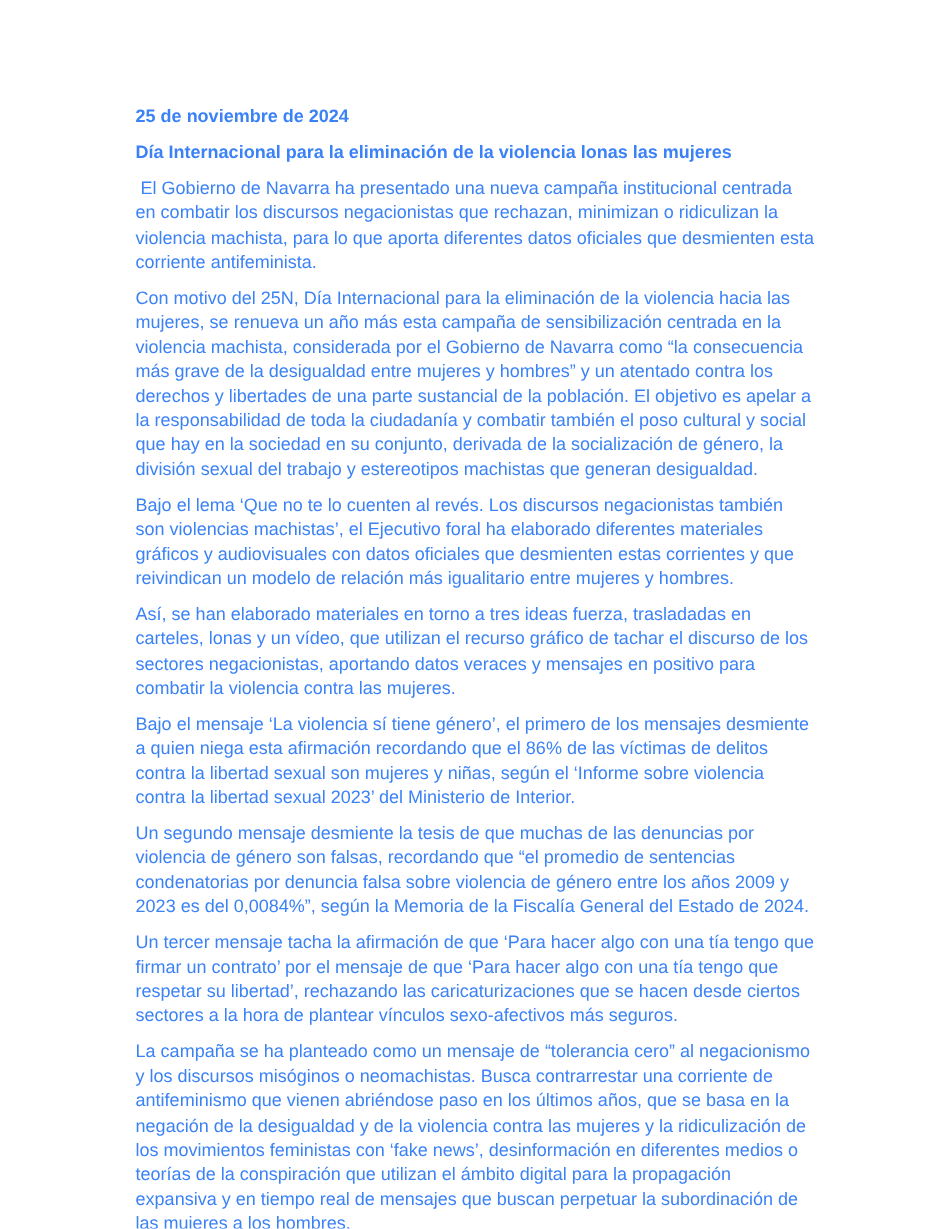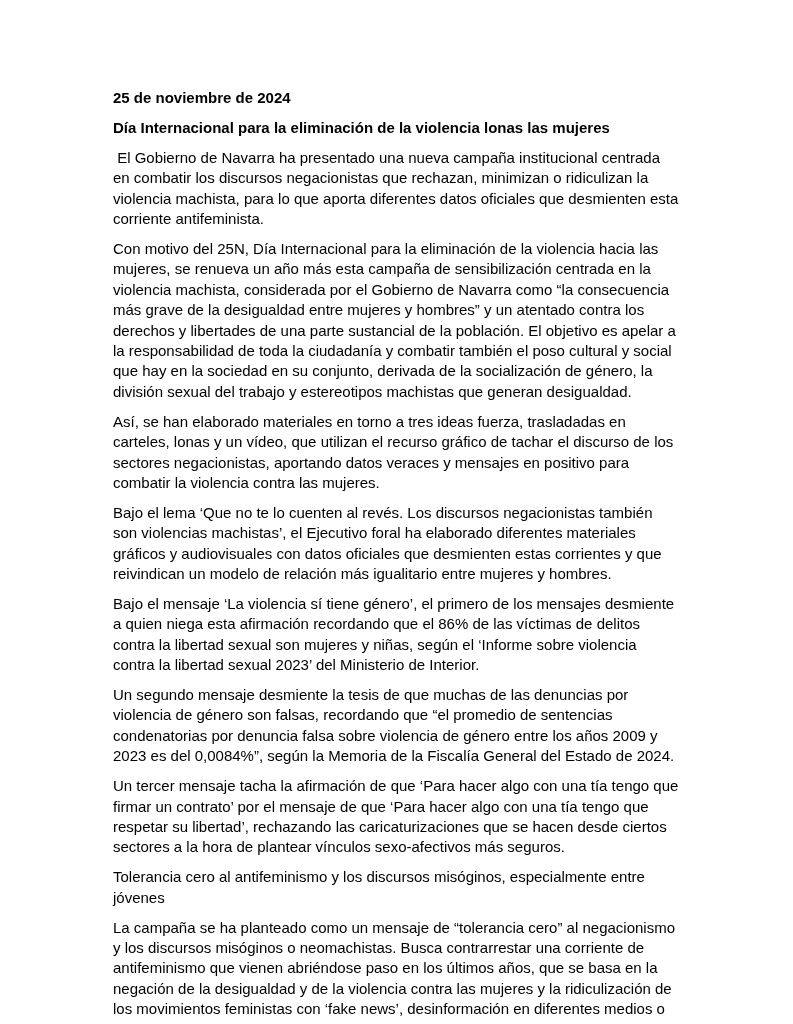--- a/index.html
+++ b/index.html
@@ -9,21 +9,21 @@
     background: #ffffff;
   }
   .page {
     position: relative;
     width: 793px;
     height: 1024px;
     margin: 0 auto;
     background: #ffffff;
     overflow: hidden;
     font-family: "Liberation Sans", "DejaVu Sans", sans-serif;
-    color: #000000;
+    color: #3b82f6;
   }
   .content {
     position: absolute;
     top: 88px;
     left: 113px;
     width: 567px;
   }
   .block {
     font-size: 15px;
     line-height: 20.4px;
@@ -42,28 +42,27 @@
   <div class="content">
 
     <p class="block bold">25 de noviembre de 2024</p>
 
     <p class="block bold">Día Internacional para la eliminación de la violencia lonas las mujeres</p>
 
     <p class="block"> El Gobierno de Navarra ha presentado una nueva campaña institucional centrada en combatir los discursos negacionistas que rechazan, minimizan o ridiculizan la violencia machista, para lo que aporta diferentes datos oficiales que desmienten esta corriente antifeminista.</p>
 
     <p class="block">Con motivo del 25N, Día Internacional para la eliminación de la violencia hacia las mujeres, se renueva un año más esta campaña de sensibilización centrada en la violencia machista, considerada por el Gobierno de Navarra como “la consecuencia más grave de la desigualdad entre mujeres y hombres” y un atentado contra los derechos y libertades de una parte sustancial de la población. El objetivo es apelar a la responsabilidad de toda la ciudadanía y combatir también el poso cultural y social que hay en la sociedad en su conjunto, derivada de la socialización de género, la división sexual del trabajo y estereotipos machistas que generan desigualdad.</p>
 
+    <p class="block">Bajo el lema ‘Que no te lo cuenten al revés. Los discursos negacionistas también son violencias machistas’, el Ejecutivo foral ha elaborado diferentes materiales gráficos y audiovisuales con datos oficiales que desmienten estas corrientes y que reivindican un modelo de relación más igualitario entre mujeres y hombres.</p>
+
     <p class="block">Así, se han elaborado materiales en torno a tres ideas fuerza, trasladadas en carteles, lonas y un vídeo, que utilizan el recurso gráfico de tachar el discurso de los sectores negacionistas, aportando datos veraces y mensajes en positivo para combatir la violencia contra las mujeres.</p>
-
-    <p class="block">Bajo el lema ‘Que no te lo cuenten al revés. Los discursos negacionistas también son violencias machistas’, el Ejecutivo foral ha elaborado diferentes materiales gráficos y audiovisuales con datos oficiales que desmienten estas corrientes y que reivindican un modelo de relación más igualitario entre mujeres y hombres.</p>
 
     <p class="block">Bajo el mensaje ‘La violencia sí tiene género’, el primero de los mensajes desmiente a quien niega esta afirmación recordando que el 86% de las víctimas de delitos contra la libertad sexual son mujeres y niñas, según el ‘Informe sobre violencia contra la libertad sexual 2023’ del Ministerio de Interior.</p>
 
     <p class="block">Un segundo mensaje desmiente la tesis de que muchas de las denuncias por violencia de género son falsas, recordando que “el promedio de sentencias condenatorias por denuncia falsa sobre violencia de género entre los años 2009 y 2023 es del 0,0084%”, según la Memoria de la Fiscalía General del Estado de 2024.</p>
 
     <p class="block">Un tercer mensaje tacha la afirmación de que ‘Para hacer algo con una tía tengo que firmar un contrato’ por el mensaje de que ‘Para hacer algo con una tía tengo que respetar su libertad’, rechazando las caricaturizaciones que se hacen desde ciertos sectores a la hora de plantear vínculos sexo-afectivos más seguros.</p>
 
-    <p class="block">Tolerancia cero al antifeminismo y los discursos misóginos, especialmente entre jóvenes</p>
 
     <p class="block">La campaña se ha planteado como un mensaje de “tolerancia cero” al negacionismo y los discursos misóginos o neomachistas. Busca contrarrestar una corriente de antifeminismo que vienen abriéndose paso en los últimos años, que se basa en la negación de la desigualdad y de la violencia contra las mujeres y la ridiculización de los movimientos feministas con ‘fake news’, desinformación en diferentes medios o teorías de la conspiración que utilizan el ámbito digital para la propagación expansiva y en tiempo real de mensajes que buscan perpetuar la subordinación de las mujeres a los hombres.</p>
 
   </div>
 </div>
 
 </body></html>

